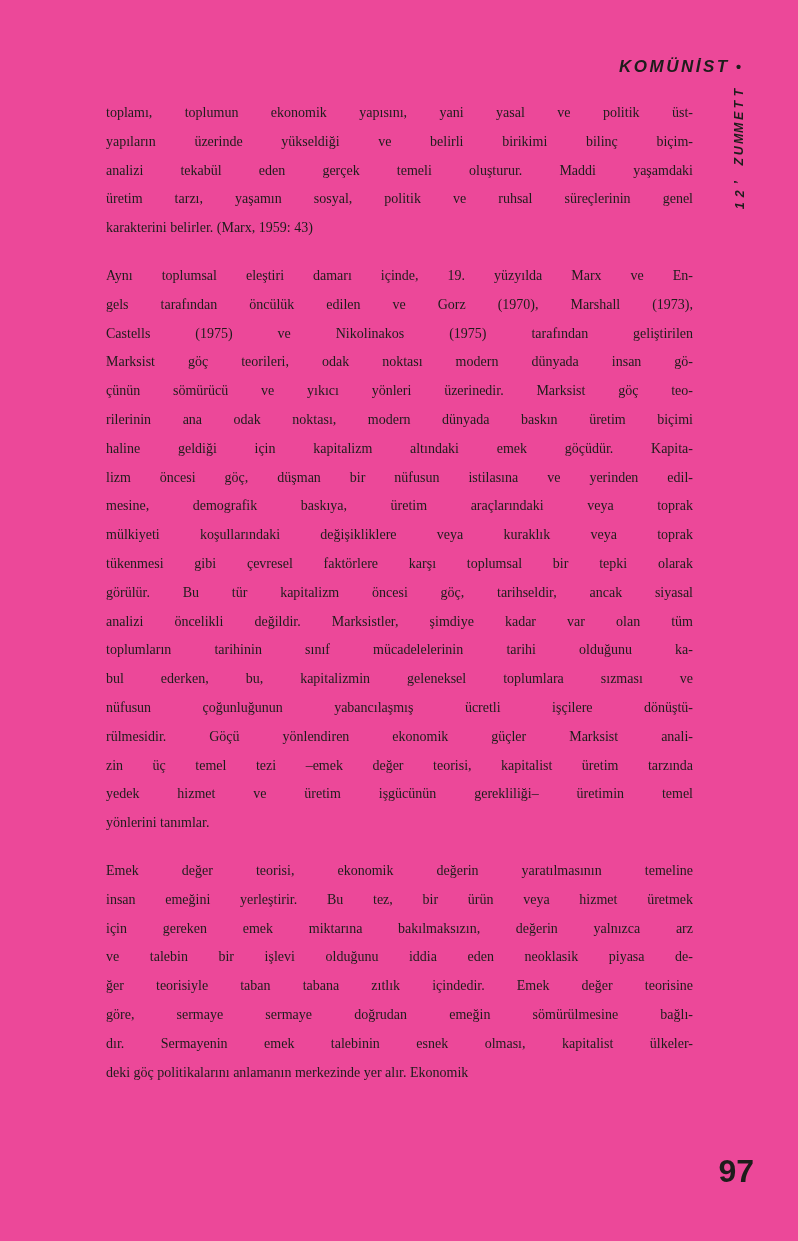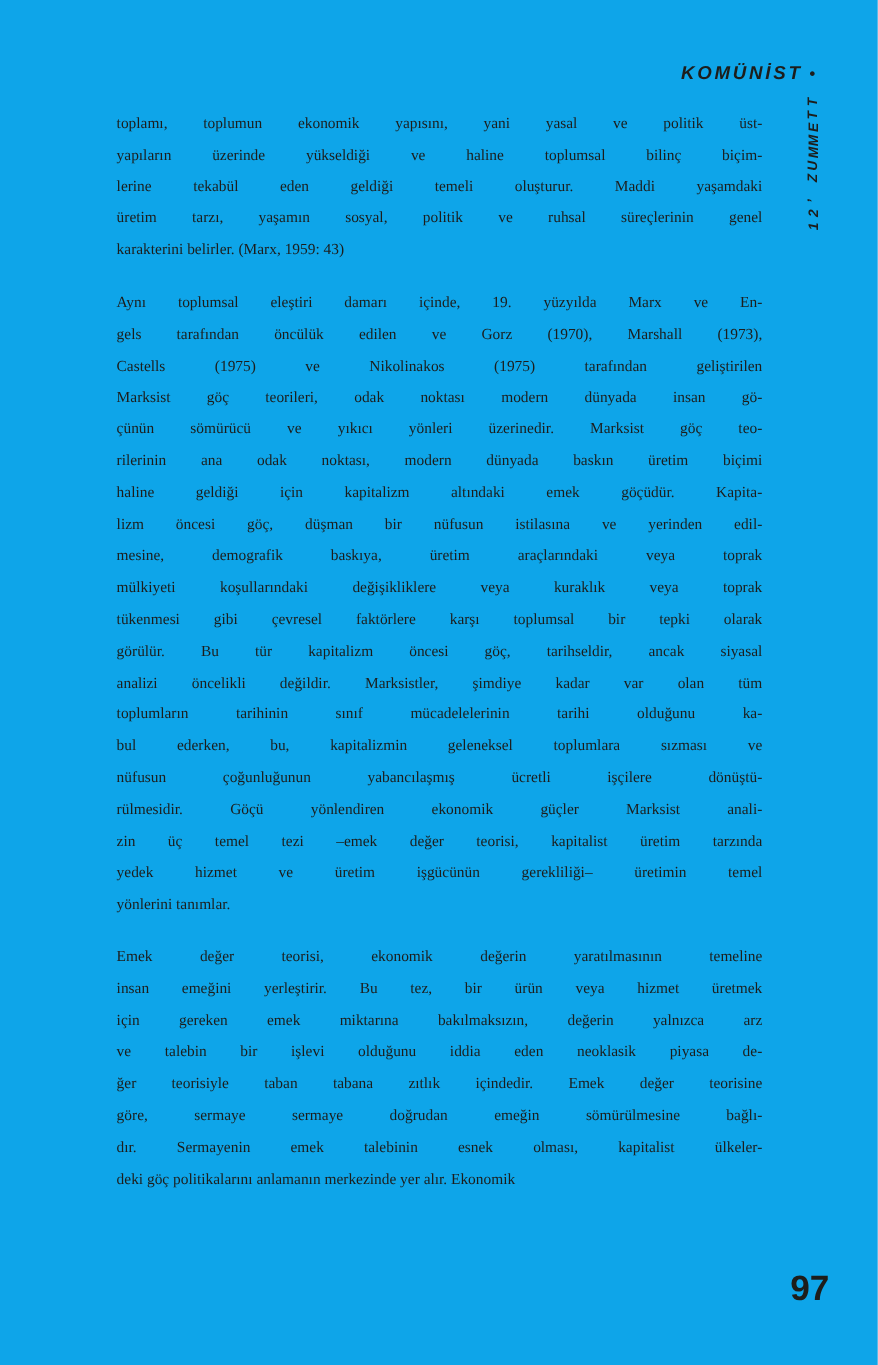--- a/index.html
+++ b/index.html
@@ -4,21 +4,21 @@
 <style>
   html, body {
     margin: 0;
     padding: 0;
     background: #e8e8e8;
   }
   .page {
     position: relative;
     width: 798px;
     height: 1241px;
-    background: #0ea5e9;
+    background: #ec4899;
     overflow: hidden;
     font-family: "Liberation Serif", serif;
     color: #1d1d1b;
   }
   
   .journal-header {
     position: absolute;
     top: 57px;
     right: 57px;
     font-family: "Liberation Sans", sans-serif;
@@ -108,22 +108,22 @@
       <span>Z</span>
       <span class="space">&nbsp;</span>
       <span>’</span>
       <span>2</span>
       <span>1</span>
     </div>
 
   <div class="body-text">
       <div class="paragraph">
         <div class="text-line">toplamı, toplumun ekonomik yapısını, yani yasal ve politik üst-</div>
-        <div class="text-line">yapıların üzerinde yükseldiği ve haline toplumsal bilinç biçim-</div>
-        <div class="text-line">lerine tekabül eden geldiği temeli oluşturur. Maddi yaşamdaki</div>
+        <div class="text-line">yapıların üzerinde yükseldiği ve belirli birikimi bilinç biçim-</div>
+        <div class="text-line">analizi tekabül eden gerçek temeli oluşturur. Maddi yaşamdaki</div>
         <div class="text-line">üretim tarzı, yaşamın sosyal, politik ve ruhsal süreçlerinin genel</div>
         <div class="text-line last">karakterini belirler. (Marx, 1959: 43)</div>
       </div>
       <div class="paragraph">
         <div class="text-line">Aynı toplumsal eleştiri damarı içinde, 19. yüzyılda Marx ve En-</div>
         <div class="text-line">gels tarafından öncülük edilen ve Gorz (1970), Marshall (1973),</div>
         <div class="text-line">Castells (1975) ve Nikolinakos (1975) tarafından geliştirilen</div>
         <div class="text-line">Marksist göç teorileri, odak noktası modern dünyada insan gö-</div>
         <div class="text-line">çünün sömürücü ve yıkıcı yönleri üzerinedir. Marksist göç teo-</div>
         <div class="text-line">rilerinin ana odak noktası, modern dünyada baskın üretim biçimi</div>

